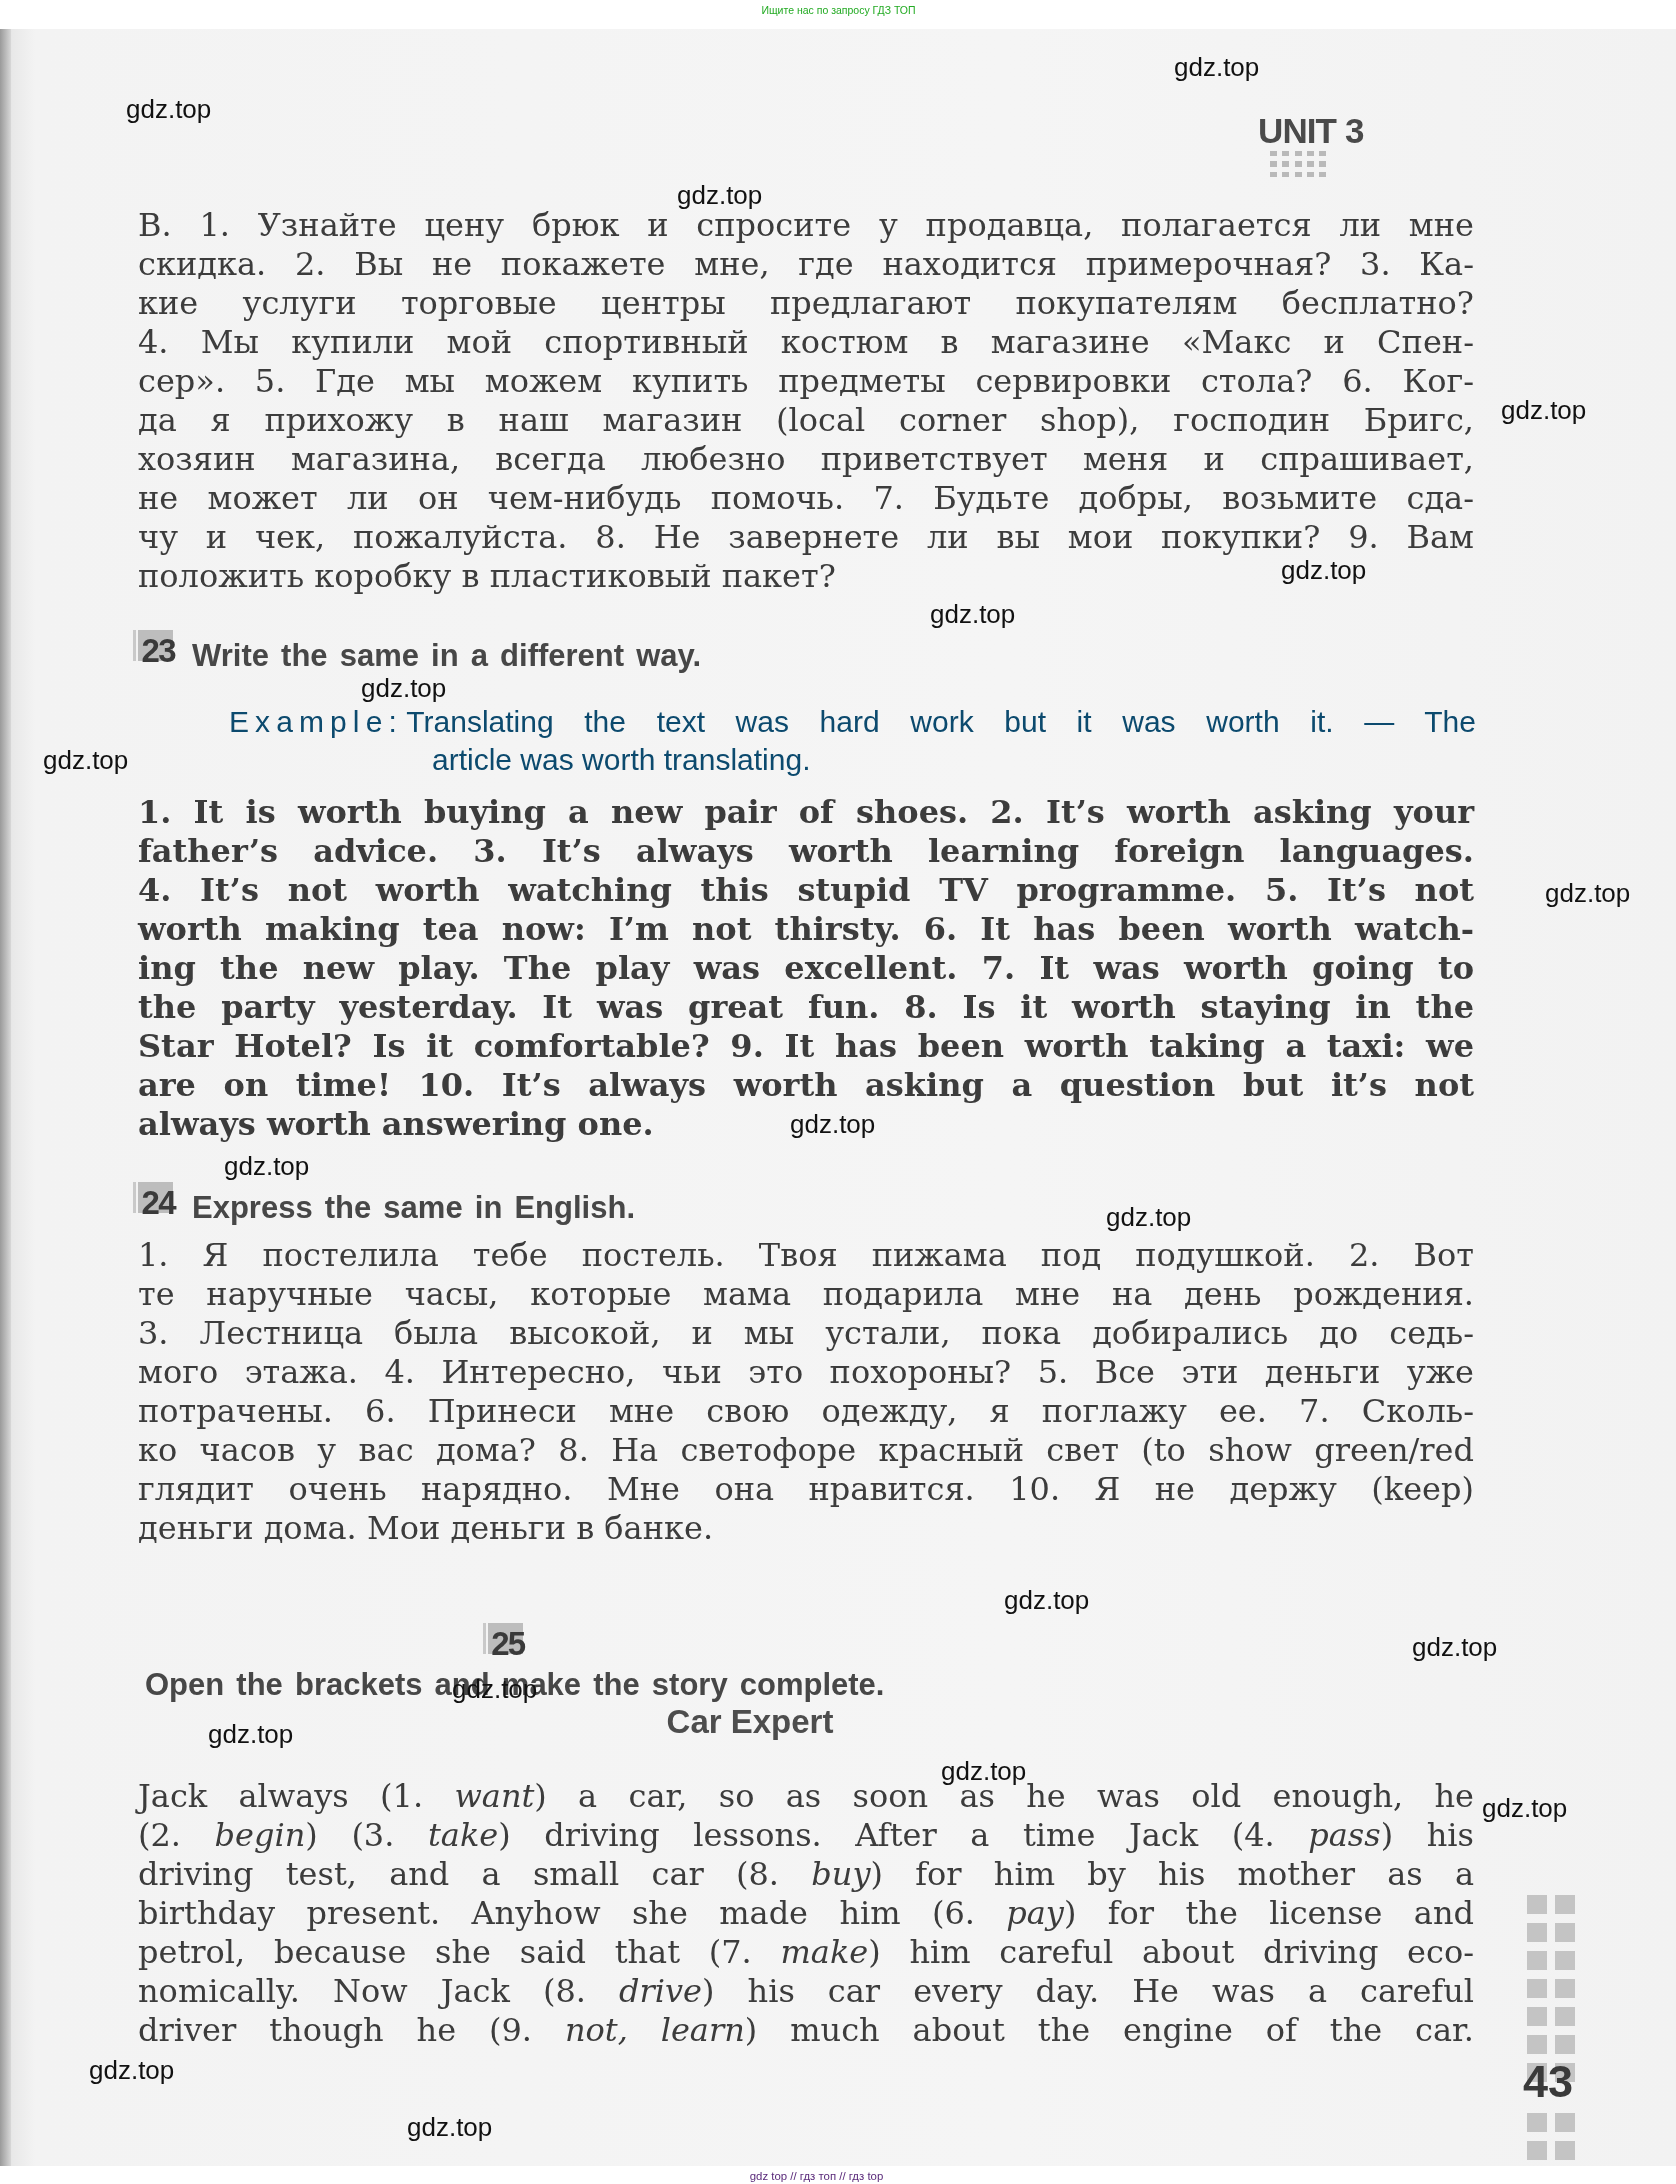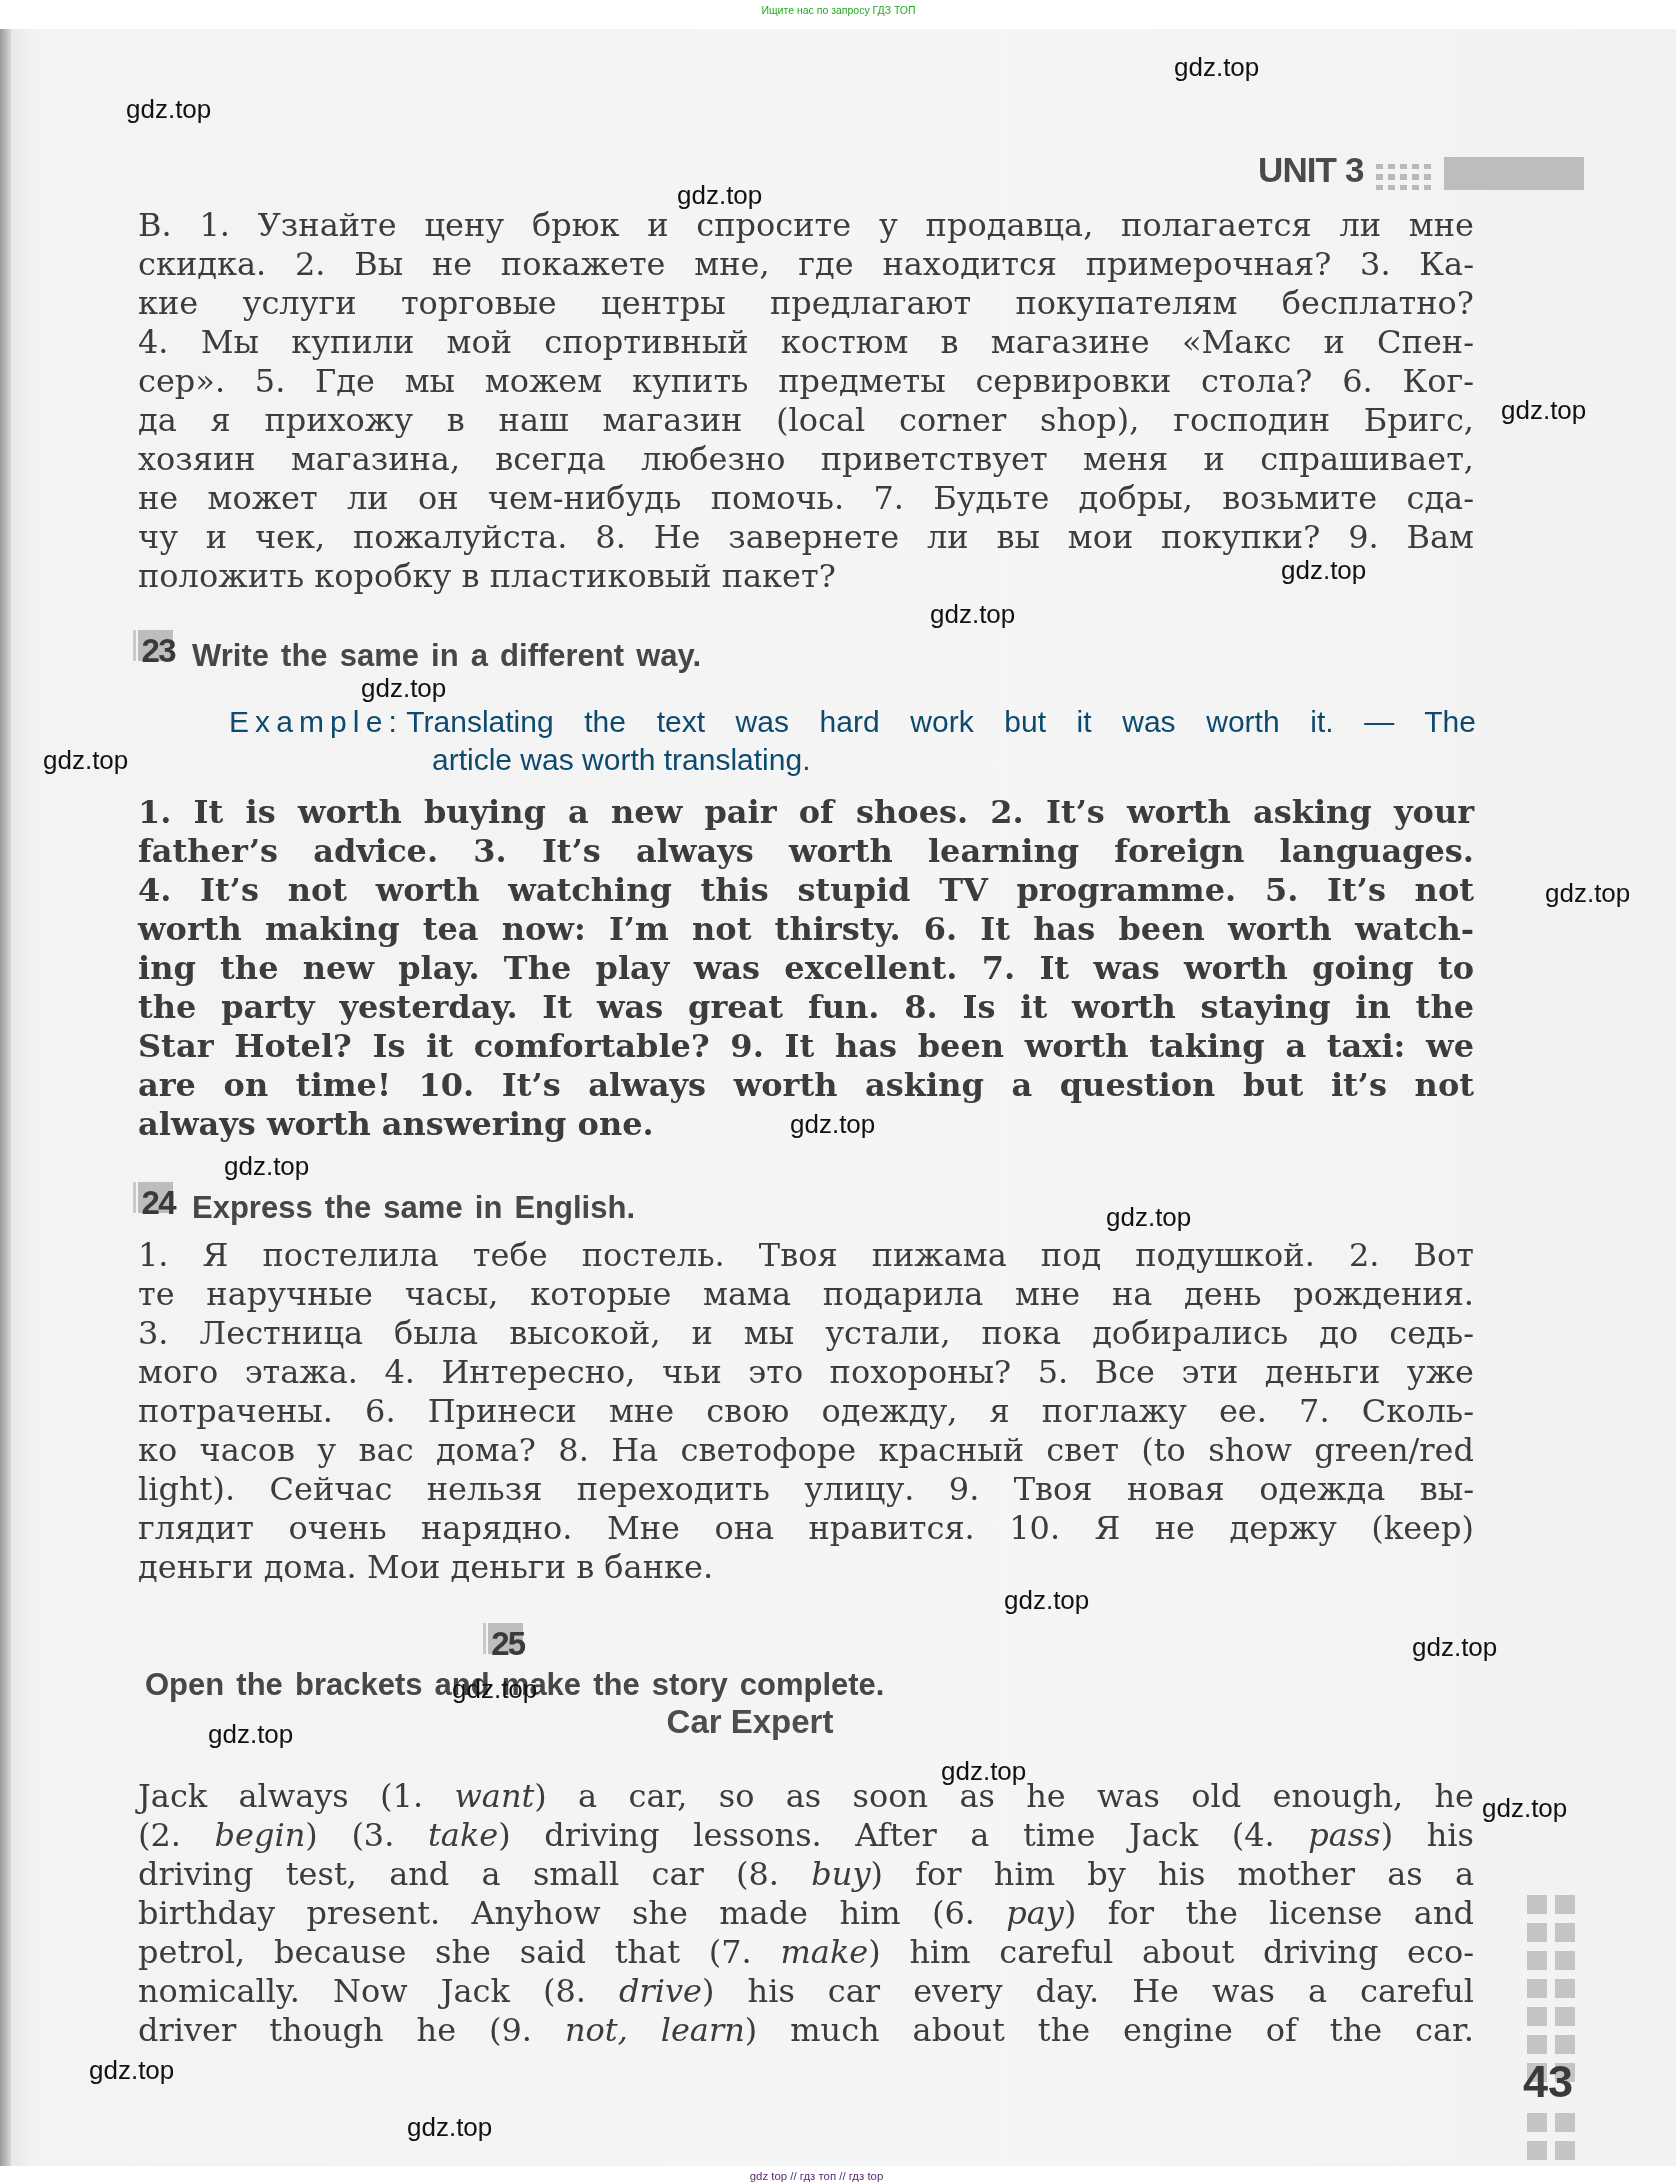--- a/index.html
+++ b/index.html
@@ -4,21 +4,21 @@
 <style>
   html, body { margin:0; padding:0; }
   body { width:1677px; height:2184px; position:relative; background:#ffffff; overflow:hidden;
          font-family:"DejaVu Serif", serif; }
   .top-banner { position:absolute; left:0; top:3.5px; width:1677px; text-align:center;
          font-family:"Liberation Sans", sans-serif; font-size:10.5px; color:#22aa22; }
   .page { position:absolute; left:0; top:29px; width:1677px; height:2137px;
          background:linear-gradient(90deg,#cfcfcf 0px,#e8e8e8 12.2px,#f3f3f3 35px,#f5f5f5 60%,#f2f2f2 100%); }
   .page-edge { position:absolute; left:0; top:29px; width:10.5px; height:2137px;
          background:linear-gradient(90deg,#9a9a9a,#d8d8d8); }
-  .unit-header { position:absolute; top:134px; left:1258px; height:56px; display:flex; align-items:flex-end; }
+  .unit-header { position:absolute; top:111px; left:1258px; height:56px; display:flex; align-items:flex-start;flex-direction:column; }
   .unit-label { font-family:"Liberation Sans", sans-serif; font-weight:bold; font-size:35px;
          color:#4a4a4a; letter-spacing:-0.9px; }
   .unit-dots { display:grid; grid-template-columns:repeat(5,7px); grid-gap:5.2px 5.2px; margin-left:12.2px; }
   .unit-dots span { width:7px; height:5.2px; background:#b9b9b9; display:block; }
   .unit-bar { width:140px; height:33px; background:#bdbdbd; margin-left:12.2px; }
 
   .text-block { position:absolute; left:138px; width:1336px; font-size:32px; line-height:39px;
          color:#3c3c3c; text-align:justify; }
   .line { display:block; text-align:justify; text-align-last:justify; white-space:nowrap;
           overflow:visible; }
@@ -123,21 +123,20 @@
   </div>
   <span class="ex-title">Express the same in English.</span>
 </div>
 <div class="text-block" style="top:1236px;">
   <span class="line">1. Я постелила тебе постель. Твоя пижама под подушкой. 2. Вот</span>
   <span class="line">те наручные часы, которые мама подарила мне на день рождения.</span>
   <span class="line">3. Лестница была высокой, и мы устали, пока добирались до седь-</span>
   <span class="line">мого этажа. 4. Интересно, чьи это похороны? 5. Все эти деньги уже</span>
   <span class="line">потрачены. 6. Принеси мне свою одежду, я поглажу ее. 7. Сколь-</span>
   <span class="line">ко часов у вас дома? 8. На светофоре красный свет (to show green/red</span>
-  <span class="line">light). Сейчас нельзя переходить улицу. 9. Твоя новая одежда вы-</span>
   <span class="line">глядит очень нарядно. Мне она нравится. 10. Я не держу (keep)</span>
   <span class="line last">деньги дома. Мои деньги в банке.</span>
 </div>
 
 <div class="ex-header" style="top:1632px;flex-direction:column;">
   <div class="ex-badge">
     <div class="shade-line"></div>
       <div class="shade"></div>
     <span class="ex-num">25</span>
   </div>

